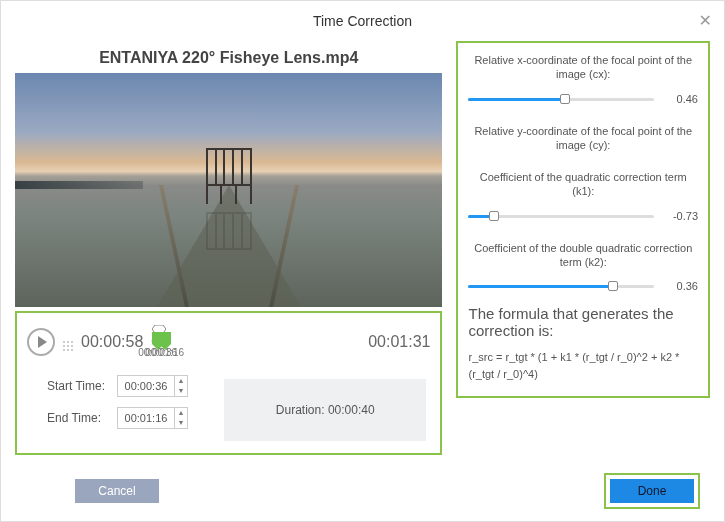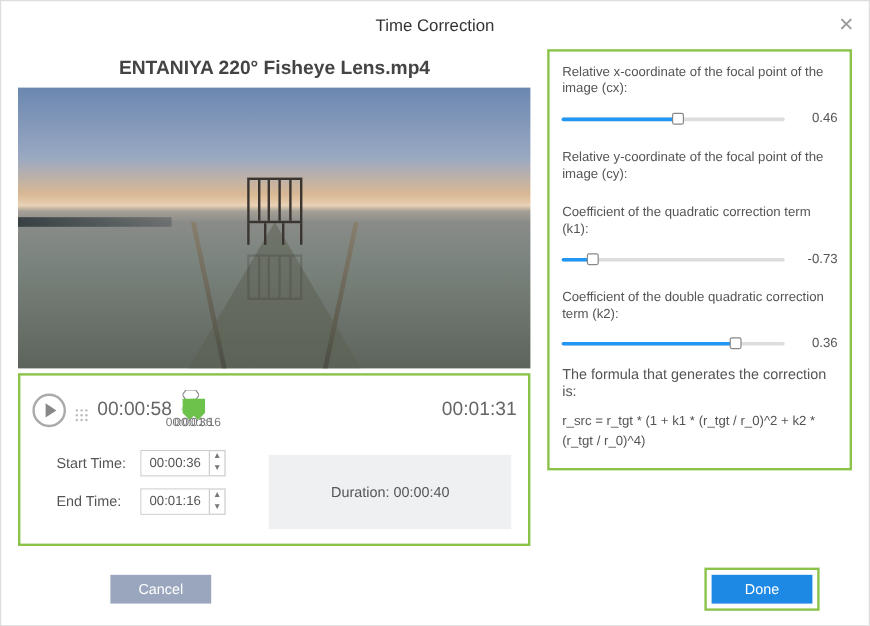--- a/index.html
+++ b/index.html
@@ -72,35 +72,35 @@
   .spin { display:flex; align-items:center; border:1px solid #ccc; height:22px; background:#fff; }
   .spin input { border:none; width:56px; height:20px; font-size:11px; text-align:center; outline:none; color:#555;}
   .spin .arrows { display:flex; flex-direction:column; border-left:1px solid #ccc; }
   .spin .arrows span { font-size:7px; line-height:10px; width:12px; text-align:center; color:#777; cursor:pointer;}
   .duration-box { flex:1; background:#eef0f2; height:62px; display:flex; align-items:center; justify-content:center;
     font-size:12px; margin-left: 18px; margin-right: 4px; margin-top: 4px;}
 
   .right-box { border:2px solid #8bc34a; padding:10px 10px 14px; font-size:11px; color:#555; }
   .param { margin-bottom: 18px; }
   .param:last-of-type { margin-bottom: 12px; }
-  .param-label { margin-bottom: 10px; line-height: 1.3; }
+  .param-label { margin-bottom: 10px; line-height: 1.3; text-align: center; }
   .slider-row { display:flex; align-items:center; gap:8px; }
   .slider { flex:1; position:relative; height:14px; }
   .strack { position:absolute; top:6px; left:0; right:0; height:3px; background:#ddd; border-radius:2px; }
   .sfill  { position:absolute; top:6px; left:0; height:3px; background:#2196f3; border-radius:2px; }
   .sthumb { position:absolute; top:2px; width:10px; height:10px; background:#fff; border:1px solid #888; border-radius:2px; transform:translateX(-50%);}
   .sval { width:36px; text-align:right; font-size:11px; }
-  .formula-label { font-size:12px; margin-top: 4px; margin-bottom: 10px;}
+  .formula-label { font-size:15px; margin-top: 4px; margin-bottom: 10px;}
   .formula { font-size:11px; line-height:1.5; }
 
-  .footer { position:absolute; left:0; right:0; bottom:12px; padding: 0 31px; display:flex; justify-content:space-between; align-items:center; }
+  .footer { position:absolute; left:0; right:0; bottom:12px; padding: 0 14px; display:flex; justify-content:space-between; align-items:center; }
   .btn { width:84px; height:24px; border:none; font-size:12px; cursor:pointer; display:flex; align-items:center; justify-content:center;}
   .btn-cancel { background:#9aa6bd; color:#fff; margin-left: 60px;}
   .done-wrap { border:2px solid #8bc34a; padding:4px; margin-right: 10px;}
-  .btn-done { background:#1e88e5; color:#ffffff; }
+  .btn-done { background:#1e88e5; color:#0f172a; }
 </style>
 </head>
 <body>
 
 <div class="dialog">
 
   <div class="titlebar">
     <span class="title">Time Correction</span>
     <span class="close">✕</span>
   </div>

